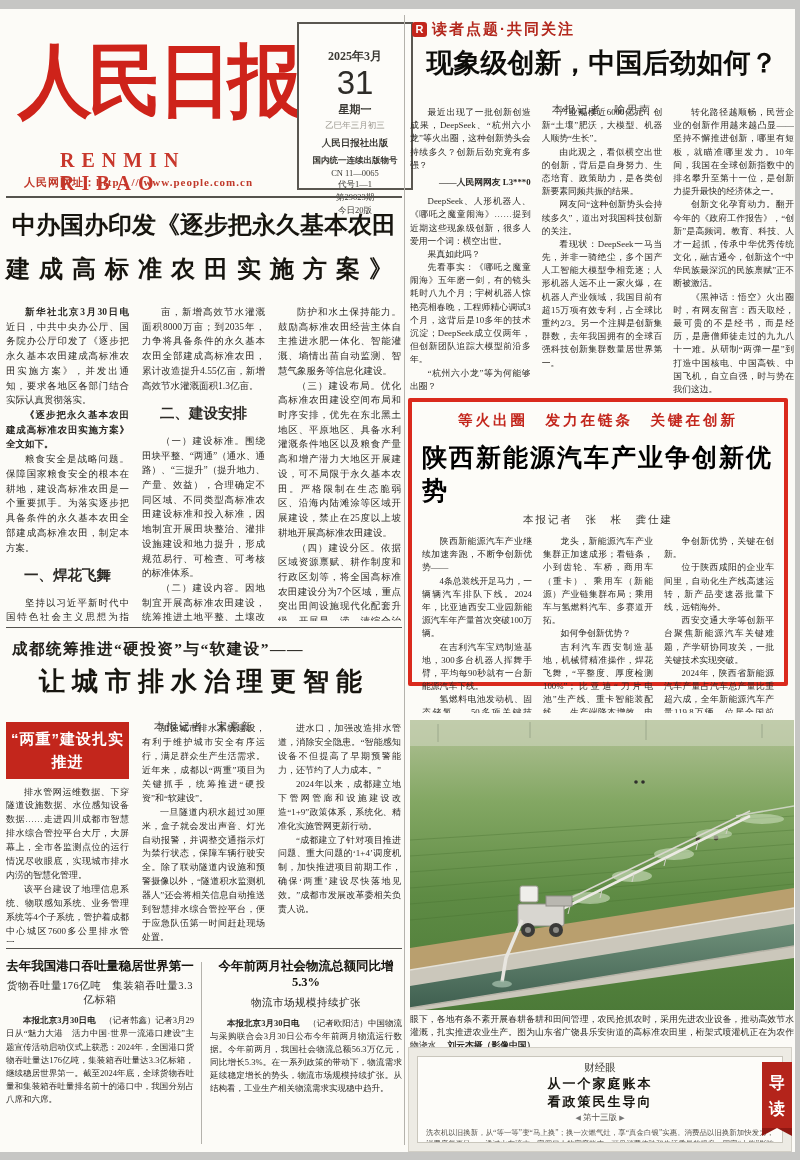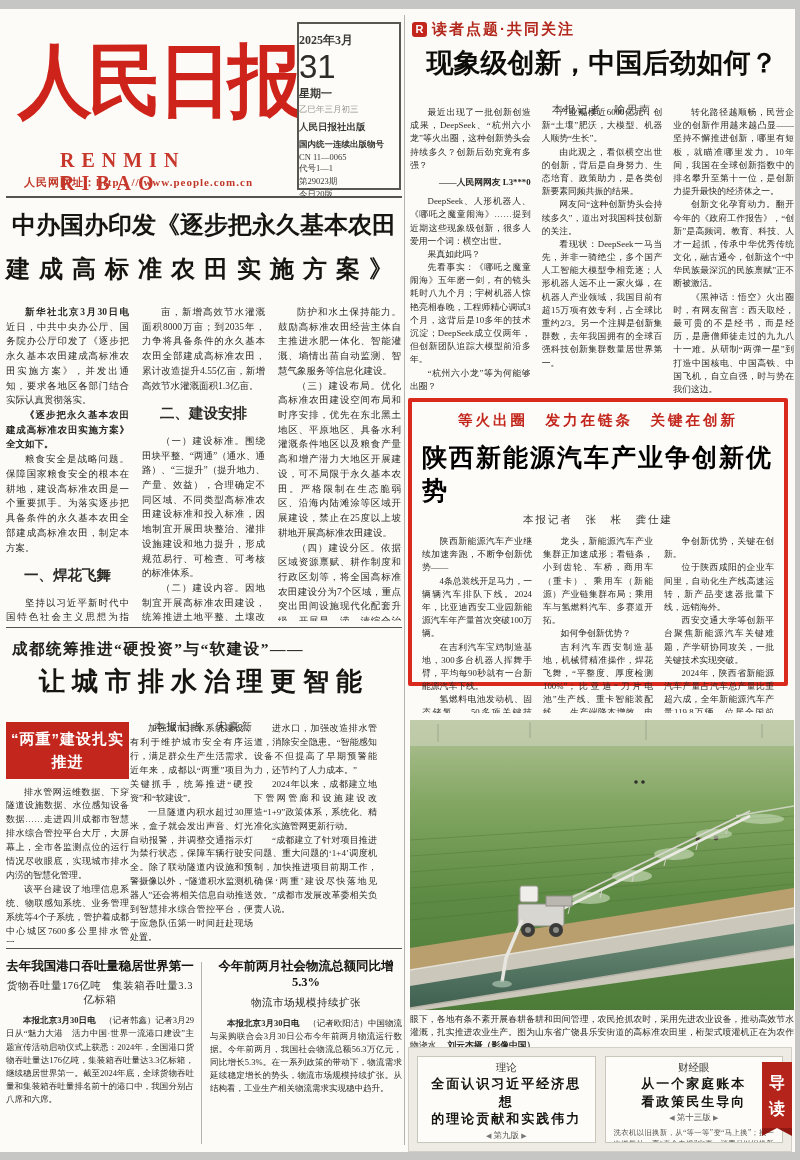--- a/index.html
+++ b/index.html
@@ -7,21 +7,21 @@
   .sheet{position:absolute;left:0;top:9px;width:795px;height:1143px;background:#fcfbf7;}
   .abs{position:absolute;}
   .sans{font-family:"Liberation Sans",sans-serif;}
   .center{text-align:center;}
   .vrule{position:absolute;width:1px;background:#b4b2ac;}
   .hrule{position:absolute;height:1px;background:#55534e;}
   
   .logo{left:18px;top:14px;width:285px;height:118px;font-size:74px;font-weight:900;color:#ce231a;letter-spacing:-4px;line-height:1.45;font-family:"DejaVu Serif",serif;transform:scaleY(1.08);transform-origin:top left;}
   .logo-latin{left:60px;top:140px;width:210px;font-size:20px;font-weight:700;color:#c8372c;letter-spacing:7px;}
   .website{left:24px;top:166px;width:300px;font-size:11px;font-weight:700;color:#c0392b;letter-spacing:1px;}
-  .datebox{left:297px;top:13px;width:104px;height:168px;border:2px solid #5a5751;background:#fdfcf9;color:#3a3833;text-align:left;padding-top:8px;box-sizing:border-box;}
+  .datebox{left:297px;top:13px;width:116px;height:168px;border:2px solid #5a5751;background:#fdfcf9;color:#3a3833;text-align:center;padding-top:24px;box-sizing:border-box;}
   .db-month{font-size:12px;font-weight:700;}
   .db-day{font-size:33px;font-family:"Liberation Sans",sans-serif;line-height:1.1;color:#2e2c28;}
   .db-week{font-size:11px;font-weight:700;margin-top:1px;}
   .db-lunar{font-size:8.5px;color:#98948c;margin-top:3px;}
   .db-pub{font-size:9.5px;font-weight:700;margin-top:5px;}
   .db-no-label{font-size:8.5px;font-weight:700;margin-top:5px;}
   .db-small{font-size:8.5px;margin-top:1px;}
   
   .cols{display:flex;}
   .col{font-size:9.5px;line-height:1.55;text-align:justify;color:#2c2a26;overflow:hidden;}
@@ -31,21 +31,21 @@
   .byline{text-align:center;font-size:10.5px;color:#3a3833;letter-spacing:2px;margin-top:16px;}
   
   .farm-h1{left:6px;top:194px;width:396px;font-size:24px;font-weight:900;color:#17150f;line-height:1.85;}
   .farm-h1 .l2{letter-spacing:9px;}
   .farm-cols{left:6px;top:296px;width:396px;height:316px;gap:13px;}
   .farm-cols .col{width:123px;}
   
   .cd-kicker{left:12px;top:630px;width:390px;font-size:15.5px;font-weight:600;color:#23211c;letter-spacing:1.5px;}
   .cd-h1{left:6px;top:655px;width:396px;font-size:26px;font-weight:900;color:#17150f;letter-spacing:7px;}
   .cd-byline{left:6px;top:695px;width:396px;}
-  .cd-cols{left:6px;top:713px;width:396px;height:220px;gap:1px;}
+  .cd-cols{left:6px;top:713px;width:396px;height:220px;gap:13px;}
   .cd-cols .col{width:123px;font-size:9px;}
   .badge{background:#c3261c;color:#fff;font-weight:700;font-size:15px;text-align:center;letter-spacing:1px;padding:5px 0;margin-bottom:7px;font-family:"Liberation Sans",sans-serif;}
   
   .brief{top:949px;}
   .brief-h{font-size:12.5px;font-weight:900;color:#17150f;text-align:center;line-height:1.3;}
   .brief-sub{font-size:10.5px;text-align:center;margin-top:5px;color:#2e2c28;letter-spacing:0.5px;}
   .brief-body{font-size:8.5px;line-height:1.55;text-align:justify;margin-top:7px;color:#2c2a26;overflow:hidden;}
   
   .reader-tag{left:412px;top:11px;display:flex;align-items:center;gap:5px;}
   .r-icon{width:15px;height:15px;background:#c3261c;color:#fff;border-radius:3px;font-size:11px;font-weight:900;text-align:center;line-height:15px;font-family:"Liberation Sans",sans-serif;}
@@ -313,27 +313,20 @@
       </g>
     </svg>
   </div>
   <p class="abs caption" style="margin:0;">
     <span>眼下，各地有条不紊开展春耕备耕和田间管理，农民抢抓农时，采用先进农业设备，推动高效节水灌溉，扎实推进农业生产。图为山东省广饶县乐安街道的高标准农田里，桁架式喷灌机正在为农作物浇水。</span>
     <span class="credit">刘云杰摄（影像中国）</span>
   </p>
 
   <div class="abs panel">
     <div class="tbox">
-      <div class="t-label">理论</div>
-      <div class="t-line">全面认识习近平经济思想</div>
-      <div class="t-line">的理论贡献和实践伟力</div>
-      <div class="t-page"><span class="tri">◀</span> <span>第九版</span> <span class="tri">▶</span></div>
-
-    </div>
-    <div class="tbox">
       <div class="t-label">财经眼</div>
       <div class="t-line">从一个家庭账本</div>
       <div class="t-line">看政策民生导向</div>
       <div class="t-page"><span class="tri">◀</span> <span>第十三版</span> <span class="tri">▶</span></div>
       <div class="t-body">洗衣机以旧换新，从“等一等”变“马上换”；换一次燃气灶，享“真金白银”实惠。消费品以旧换新加快发力，消费底气更足……透过山东济南一家四口人的家庭账本，可见消费体验和生活质量的提升。国家“大账”影响着每个家庭的“小账”，折射出宏观政策的民生导向。</div>
     </div>
   </div>
 
   <div class="abs ribbon">
     <div class="ch">导</div>

